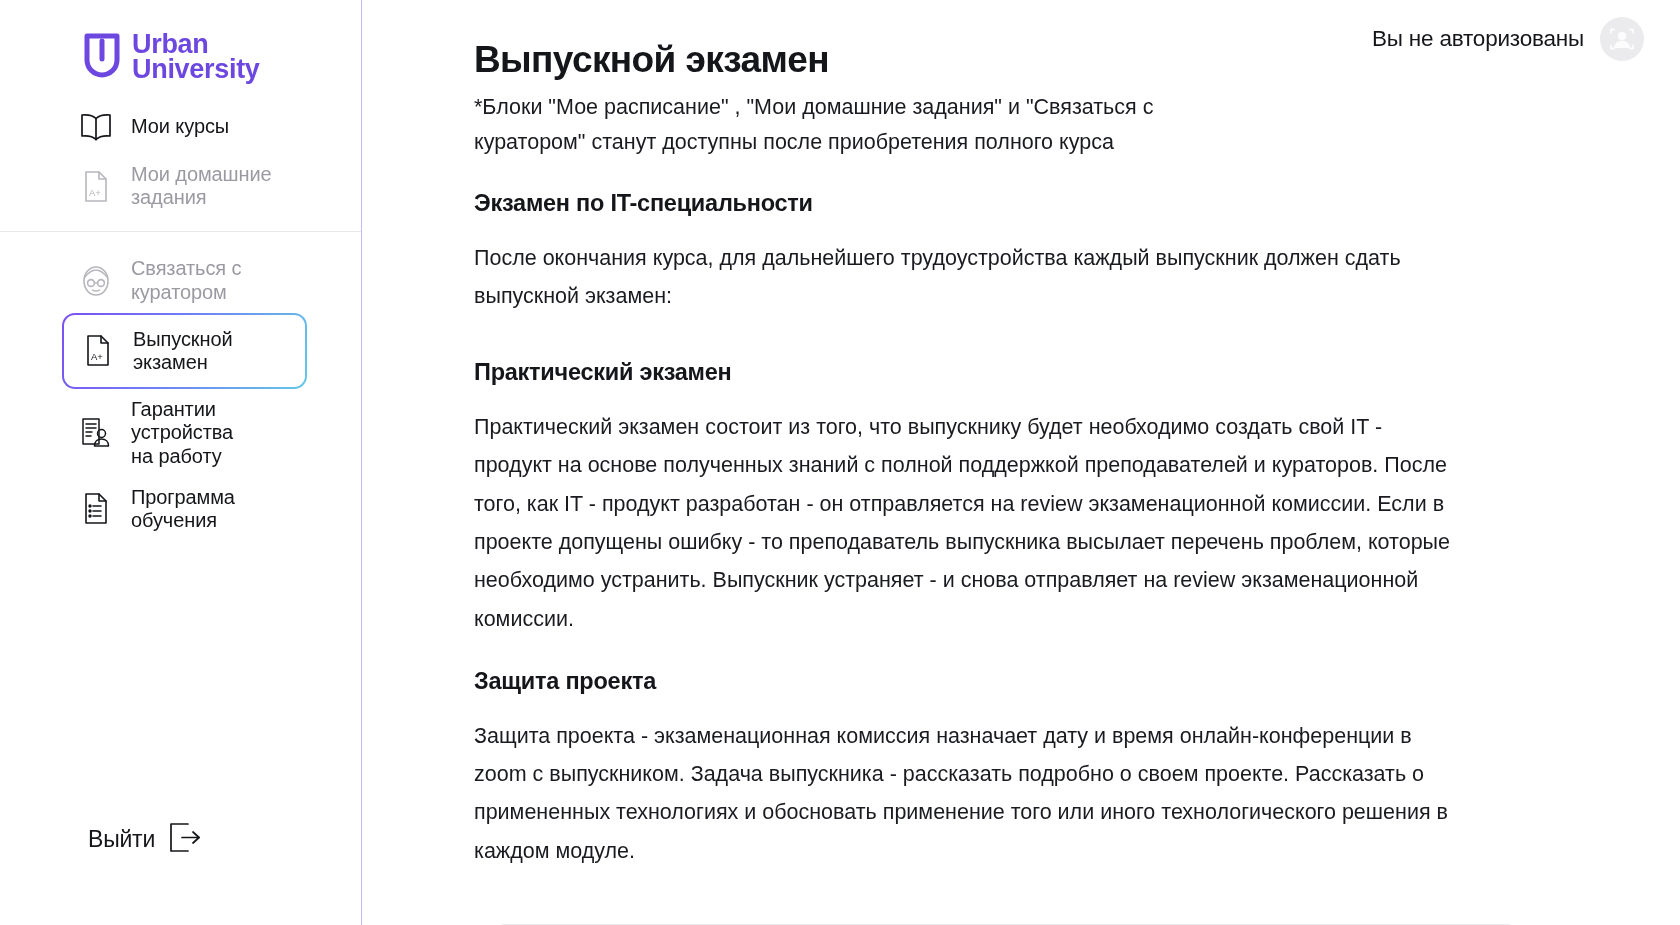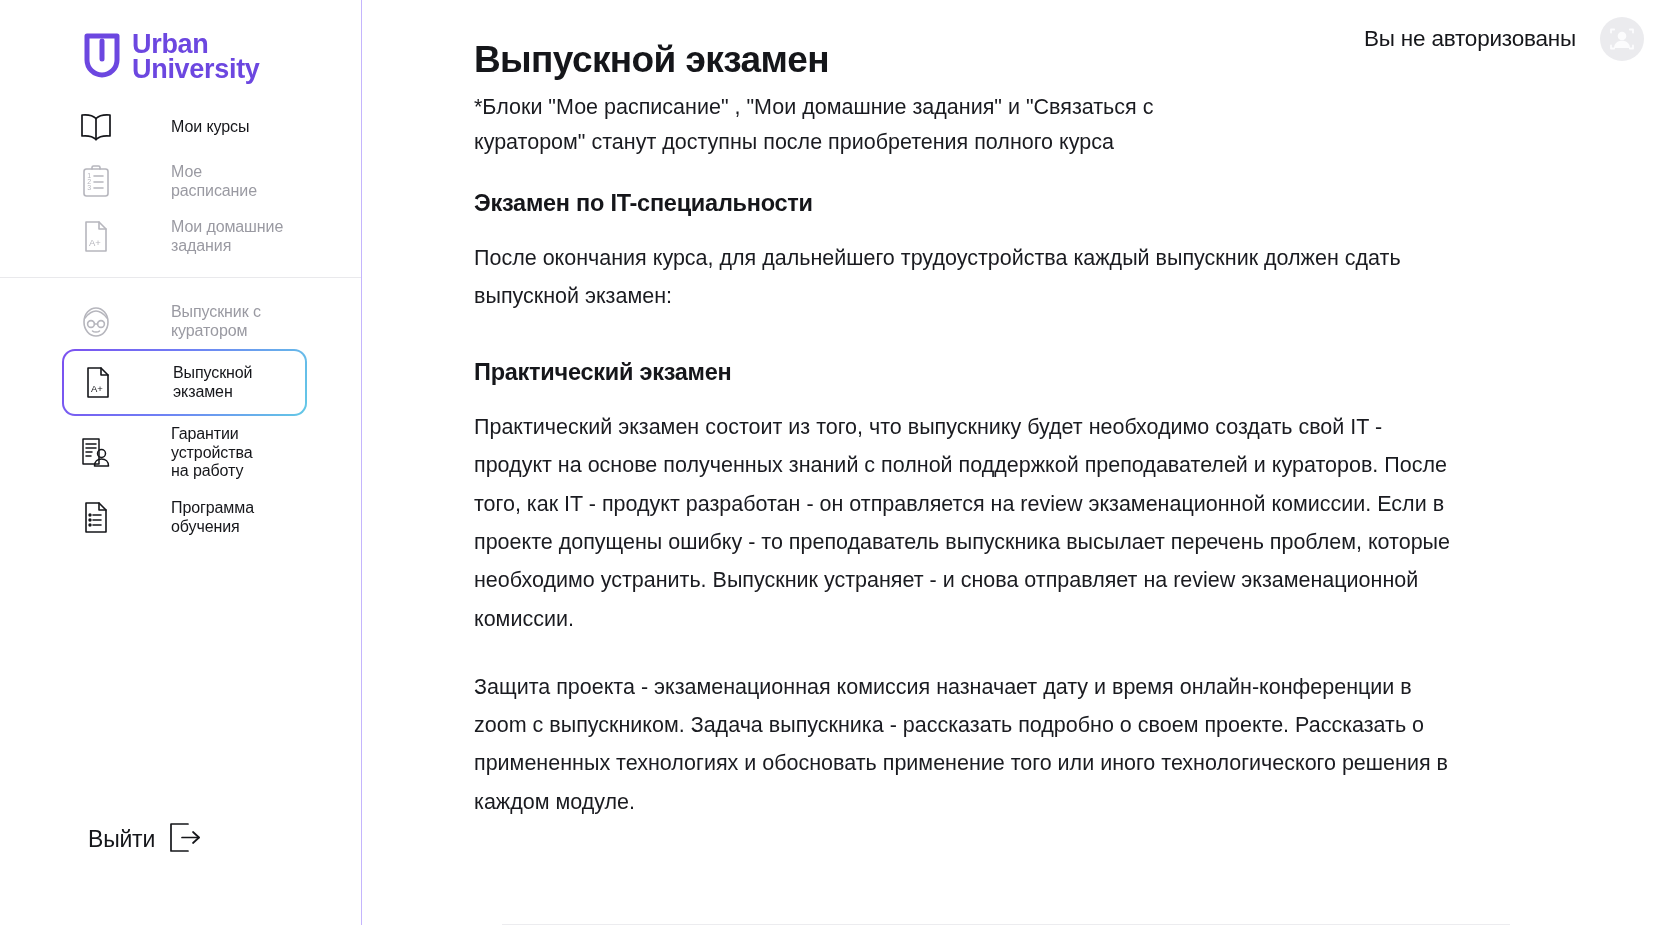--- a/index.html
+++ b/index.html
@@ -73,27 +73,26 @@
   }
   .nav-item .icon {
     flex: 0 0 36px;
     width: 36px;
     height: 36px;
     display: flex;
     align-items: center;
     justify-content: center;
   }
   .nav-item .label {
-    font-size: 16px;
+    font-size: 20px;
     line-height: 1.16;
     color: #15161a;
     font-weight: 500;
     letter-spacing: -0.1px;
     white-space: pre-line;
-    margin-left: 40px;
   }
   .nav-item.muted .label { color: #9a9aa2; font-weight: 400; }
   .nav-item.muted .icon svg { stroke: #b6b6bd; }
 
   
   .nav-item.active {
     margin-left: 62px;
     padding-left: 16px;
     padding-right: 28px;
     padding-top: 13px;
@@ -129,21 +128,21 @@
     position: relative;
     padding: 0;
     overflow: hidden;
     background: #fff;
   }
 
   .topbar {
     display: flex;
     justify-content: flex-end;
     align-items: center;
-    gap: 24px;
+    gap: 16px;
     padding: 16px 36px 0 0;
     height: 62px;
   }
   .auth-text {
     font-size: 22.5px;
     font-weight: 500;
     color: #15161a;
     letter-spacing: -0.2px;
   }
   .avatar {
@@ -232,34 +231,20 @@
         <span class="icon">
           <svg width="34" height="30" viewBox="0 0 34 30" fill="none" stroke="#15161a" stroke-width="1.7" stroke-linejoin="round" stroke-linecap="round">
             <path d="M17 6.5 C14 3.5 8 2.5 3 3 V24 C8 23.5 14 24.5 17 27.5"></path>
             <path d="M17 6.5 C20 3.5 26 2.5 31 3 V24 C26 23.5 20 24.5 17 27.5"></path>
             <path d="M17 6.5 V27.5"></path>
           </svg>
         </span>
         <span class="label">Мои курсы</span>
       </div>
 
-      <div class="nav-item muted">
-        <span class="icon">
-          <svg width="28" height="33" viewBox="0 0 28 33" fill="none" stroke="#b6b6bd" stroke-width="1.6" stroke-linejoin="round" stroke-linecap="round">
-            <rect x="2" y="4" width="24" height="27" rx="2.5"></rect>
-            <path d="M10 4 V2.5 C10 1.7 10.7 1 11.5 1 H16.5 C17.3 1 18 1.7 18 2.5 V4"></path>
-            <path d="M12 11 H21 M12 17 H21 M12 23 H21"></path>
-            <text x="5.2" y="13" font-size="7" fill="#b6b6bd" stroke="none" font-family="Liberation Sans, sans-serif">1</text>
-            <text x="5.2" y="19" font-size="7" fill="#b6b6bd" stroke="none" font-family="Liberation Sans, sans-serif">2</text>
-            <text x="5.2" y="25" font-size="7" fill="#b6b6bd" stroke="none" font-family="Liberation Sans, sans-serif">3</text>
-          </svg>
-        </span>
-        <span class="label">Мое
-расписание</span>
-      </div>
 
       <div class="nav-item muted">
         <span class="icon">
           <svg width="28" height="33" viewBox="0 0 28 33" fill="none" stroke="#b6b6bd" stroke-width="1.6" stroke-linejoin="round" stroke-linecap="round">
             <path d="M4 2 H17 L24 9 V31 H4 Z"></path>
             <path d="M17 2 V9 H24"></path>
             <text x="7" y="26" font-size="9.5" fill="#b6b6bd" stroke="none" font-family="Liberation Sans, sans-serif">A+</text>
           </svg>
         </span>
         <span class="label">Мои домашние
@@ -275,21 +260,21 @@
         <span class="icon">
           <svg width="34" height="34" viewBox="0 0 34 34" fill="none" stroke="#b6b6bd" stroke-width="1.6" stroke-linejoin="round" stroke-linecap="round">
             <ellipse cx="17" cy="17" rx="12" ry="14"></ellipse>
             <path d="M6 13 C10 8 14 6 17 6 C20 6 24 8 28 13"></path>
             <circle cx="12" cy="19" r="3.4"></circle>
             <circle cx="22" cy="19" r="3.4"></circle>
             <path d="M15.4 19 H18.6"></path>
             <path d="M13.5 26 C15 27.4 19 27.4 20.5 26"></path>
           </svg>
         </span>
-        <span class="label">Выпускник с
+        <span class="label">Связаться с
 куратором</span>
       </div>
 
       <div class="nav-item active">
         <span class="icon">
           <svg width="28" height="33" viewBox="0 0 28 33" fill="none" stroke="#15161a" stroke-width="1.6" stroke-linejoin="round" stroke-linecap="round">
             <path d="M4 2 H17 L24 9 V31 H4 Z"></path>
             <path d="M17 2 V9 H24"></path>
             <text x="7" y="26" font-size="9.5" fill="#15161a" stroke="none" font-family="Liberation Sans, sans-serif">A+</text>
           </svg>
@@ -358,18 +343,19 @@
     <div class="content">
 
       <p class="note">*Блоки "Мое расписание" , "Мои домашние задания" и "Связаться с куратором" станут доступны после приобретения полного курса</p>
 
       <h2 class="section">Экзамен по IT-специальности</h2>
       <p class="body tight">После окончания курса, для дальнейшего трудоустройства каждый выпускник должен сдать выпускной экзамен:</p>
 
       <h2 class="section">Практический экзамен</h2>
       <p class="body">Практический экзамен состоит из того, что выпускнику будет необходимо создать свой IT - продукт на основе полученных знаний с полной поддержкой преподавателей и кураторов. После того, как IT - продукт разработан - он отправляется на review экзаменационной комиссии. Если в проекте допущены ошибку - то преподаватель выпускника высылает перечень проблем, которые необходимо устранить. Выпускник устраняет - и снова отправляет на review экзаменационной комиссии.</p>
 
+      <h2 class="section">Защита проекта</h2>
       <p class="body">Защита проекта - экзаменационная комиссия назначает дату и время онлайн-конференции в zoom с выпускником. Задача выпускника - рассказать подробно о своем проекте. Рассказать о примененных технологиях и обосновать применение того или иного технологического решения в каждом модуле.</p>
     </div>
 
     <div class="bottom-rule"></div>
   </main>
 </div>
 
 </body></html>

